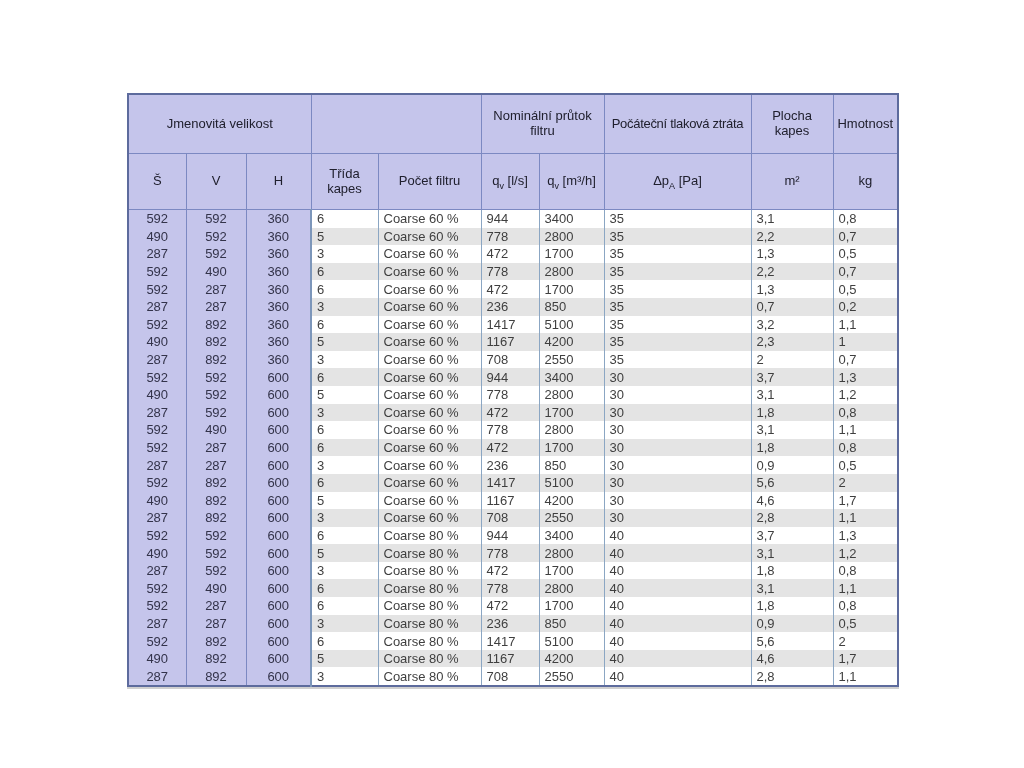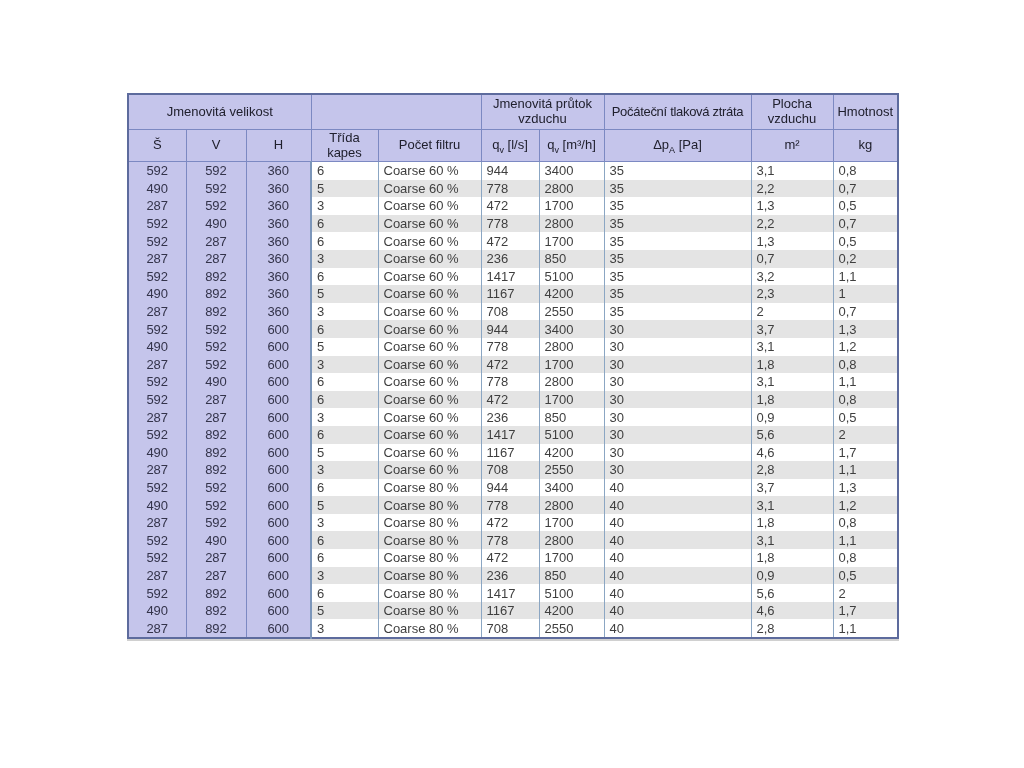--- a/index.html
+++ b/index.html
@@ -31,21 +31,21 @@
     box-shadow: 0 2px 0 rgba(120,120,120,0.35);
     background: #ffffff;
   }
   table.spec th {
     background: #c5c5eb;
     font-weight: normal;
     color: #20202e;
     border: 1px solid #7c89c2;
     text-align: center;
     vertical-align: middle;
-    padding: 0 2px;
+    padding: 12px 2px;
     line-height: 1.15;
     overflow: hidden;
   }
   thead tr.group-row th { height: 34px; }
   thead tr.cols-row th  { height: 31px; }
   th.tight { white-space: nowrap; letter-spacing: -0.3px; padding: 0 1px; margin-top: 16px; }
   table.spec sub {
     font-size: 9px;
     line-height: 0;
     vertical-align: sub;
@@ -88,23 +88,23 @@
           <col style="width: 58px;">
           <col style="width: 65px;">
           <col style="width: 147px;">
           <col style="width: 82px;">
           <col style="width: 65px;">
         </colgroup>
       <thead>
         <tr class="group-row">
             <th colspan="3">Jmenovitá velikost</th>
             <th colspan="2"></th>
-            <th colspan="2">Jmenovitá průtok vzduchu</th>
+            <th colspan="2">Nominální průtok filtru</th>
             <th colspan="1" class="tight">Počáteční tlaková ztráta</th>
-            <th colspan="1">Plocha vzduchu</th>
+            <th colspan="1">Plocha kapes</th>
             <th colspan="1">Hmotnost</th>
           </tr>
         <tr class="cols-row">
             <th><span>Š</span></th>
             <th><span>V</span></th>
             <th><span>H</span></th>
             <th><span>Třída kapes</span></th>
             <th><span>Počet filtru</span></th>
             <th><span>q</span><sub>v</sub><span> [l/s]</span></th>
             <th><span>q</span><sub>v</sub><span> [m³/h]</span></th>

